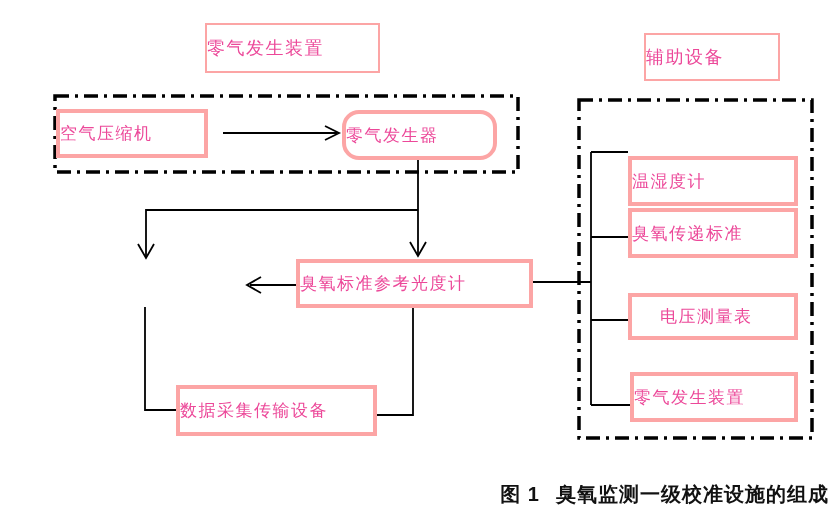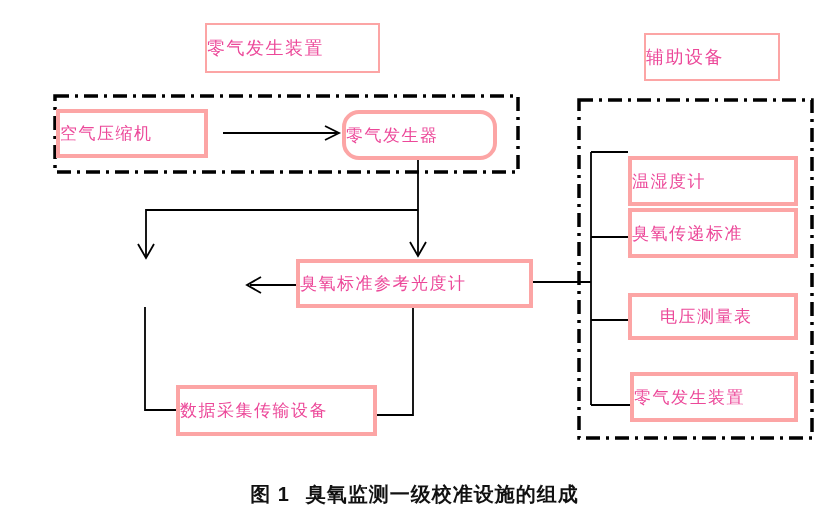--- a/index.html
+++ b/index.html
@@ -35,21 +35,21 @@
   }
   .group-title {
     border-width: 2.5px;
     font-size: 18px;
   }
   .caption {
     position: absolute;
     left: 0;
     top: 481px;
     width: 100%;
-    text-align: center;
+    text-align: right;
     font-family: "Liberation Sans", "DejaVu Sans", sans-serif;
     font-weight: bold;
     font-size: 20px;
     color: #111111;
     letter-spacing: 1px;
   }
   .caption .fig-label {
     margin-right: 16px;
   }
 </style>

